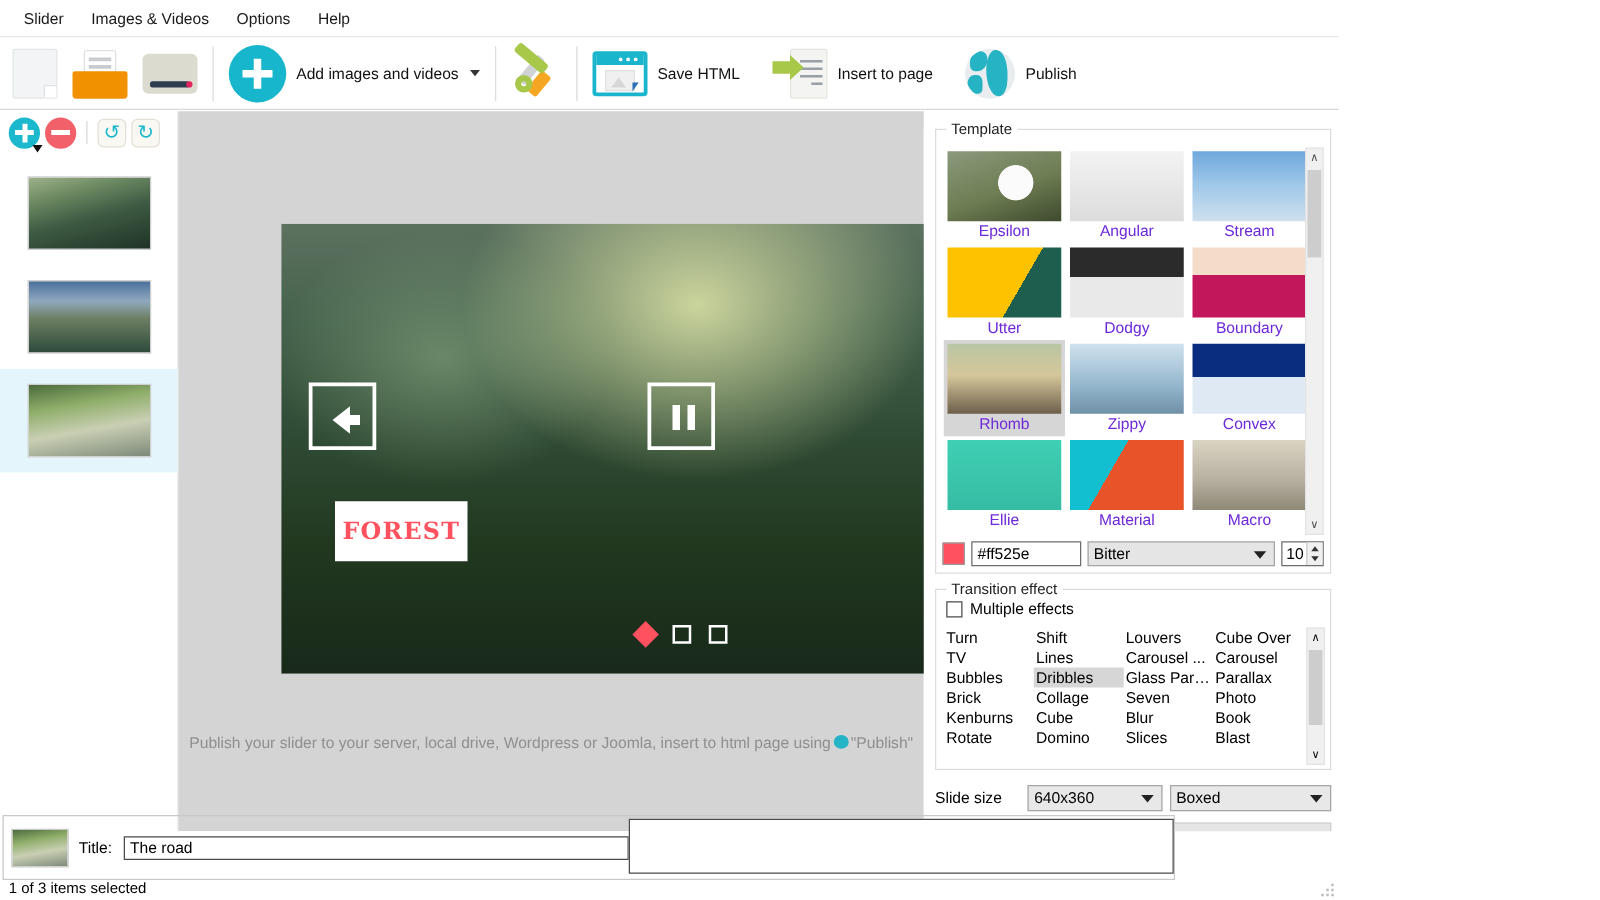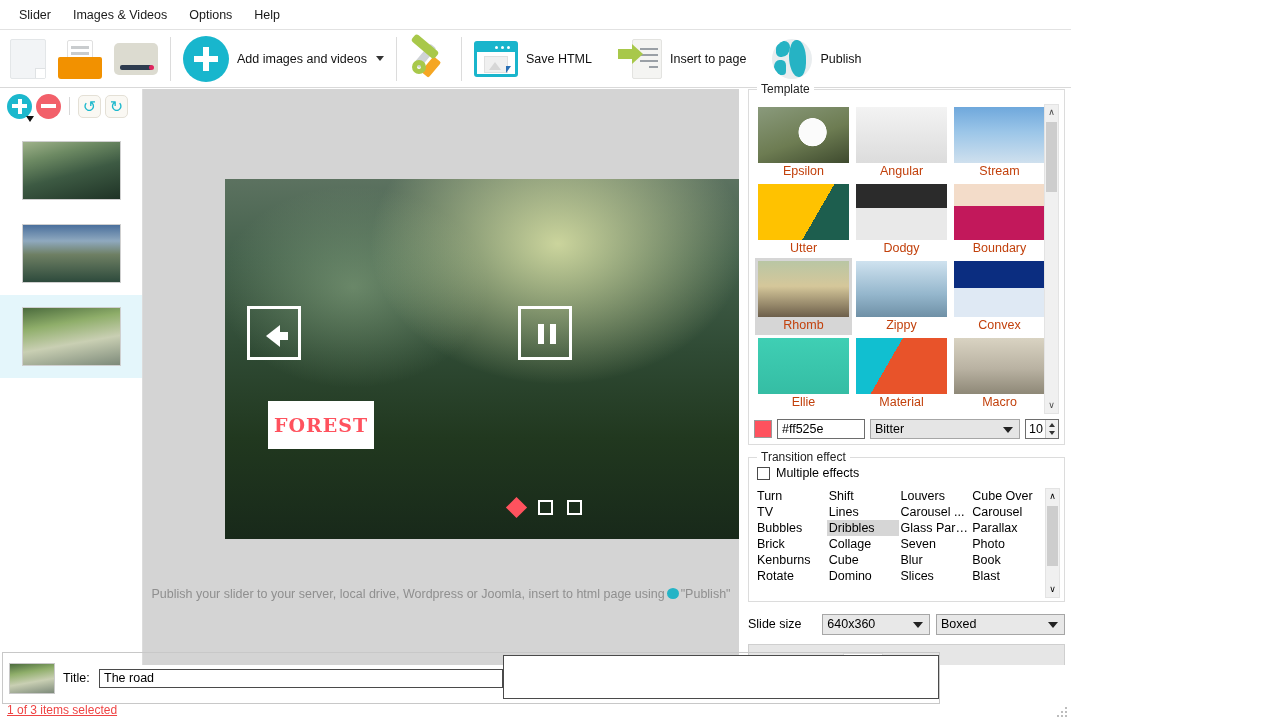--- a/index.html
+++ b/index.html
@@ -112,30 +112,30 @@
   .bl-d{width:15px;height:15px;background:#ff525e;transform:rotate(45deg);}
   .bl-s{width:15px;height:15px;border:2px solid #fff;}
   .hint{position:absolute;left:0;right:0;top:495px;text-align:center;color:#8f8f8f;
         font-size:12.5px;line-height:21px;}
   .hint .mi-ic{display:inline-block;width:12px;height:11px;vertical-align:-1px;margin:0 2px;}
   .hint .tpl{background:linear-gradient(#9cd1e8 45%, #b5d356 45%);}
   .hint .opt{background:#f5b000;clip-path:polygon(0 60%,55% 0,100% 25%,45% 100%);}
   .hint .pub{background:#25b4c6;border-radius:50%;}
 
   
-  .right{position:absolute;right:0;top:89px;width:332px;bottom:55px;background:#fff;}
+  .right{position:absolute;right:0;top:103px;width:332px;bottom:55px;background:#fff;}
   .grp{position:absolute;border:1px solid #dcdcdc;}
   .grp > .lg{position:absolute;top:-8px;left:8px;background:#fff;padding:0 4px;font-size:12px;color:#222;}
   #gTemplate{left:9px;top:0px;right:6px;height:356px;}
   .tplwrap{position:absolute;left:5px;top:14px;right:5px;bottom:30px;overflow:hidden;}
   .tplgrid{display:flex;flex-wrap:wrap;}
   .tplcell{width:97px;margin:0 0 0 1px;text-align:center;cursor:pointer;padding-bottom:1px;}
   .tplcell.sel{background:#d6d6d6;}
   .tplimg{width:91px;height:56px;margin:3px auto 0;background-size:cover;background-position:center;}
-  .tplname{font-size:12.5px;color:#c2410c;line-height:17px;}
+  .tplname{font-size:12.5px;color:#6d28d9;line-height:17px;}
   .vscroll{position:absolute;right:5px;top:14px;width:15px;bottom:30px;background:#f0f0f0;border:1px solid #e3e3e3;}
   .vscroll .up,.vscroll .dn{position:absolute;left:0;right:0;height:15px;text-align:center;
         font-size:9px;line-height:14px;color:#4b4b4b;cursor:pointer;}
   .vscroll .up{top:0;} .vscroll .dn{bottom:0;}
   .vscroll .thumbbar{position:absolute;left:1px;right:1px;top:17px;height:70px;background:#cdcdcd;cursor:pointer;}
   .colrow{position:absolute;left:5px;right:5px;bottom:4px;height:22px;display:flex;align-items:center;gap:5px;}
   .swatch{width:18px;height:18px;background:#ff525e;border:1px solid #9a9a9a;cursor:pointer;}
   .hexinput{width:88px;height:20px;border:1px solid #6d6d6d;font-size:12.5px;padding:0 4px;
             font-family:"Liberation Sans",sans-serif;}
   .fontsel{flex:1;height:20px;border:1px solid #a6a6a6;background:#e5e5e5;position:relative;
@@ -185,21 +185,21 @@
   .fld{display:flex;align-items:center;gap:6px;}
   .fld .fl{width:30px;font-size:12.5px;}
   .tin{height:19px;border:1px solid #4a4a4a;font-size:12.5px;padding:0 4px;background:#fff;
        font-family:"Liberation Sans",sans-serif;}
   #inTitle{width:404px;} #inUrl{width:304px;}
   .urlsel{width:96px;height:19px;border:1px solid #4a4a4a;background:#fff;position:relative;cursor:pointer;}
   .urlsel .cv{position:absolute;right:7px;top:6px;width:7px;height:7px;border-right:2px solid #444;
        border-bottom:2px solid #444;transform:rotate(45deg);}
   .extra{position:absolute;left:500px;top:2px;width:436px;height:44px;border:1px solid #4a4a4a;background:#fff;}
   .statusbar{position:absolute;left:0;bottom:0;right:0;height:20px;font-size:12px;padding-left:7px;
-       line-height:20px;color:#ef4444;text-decoration:underline;}
+       line-height:20px;color:#000000;}
   .grip{position:absolute;right:4px;bottom:3px;width:13px;height:13px;}
   .grip i{position:absolute;width:2px;height:2px;background:#bdbdbd;}
 </style>
 </head>
 <body>
 
 <div class="app">
 
   <div class="menubar">
     <div class="mi">Slider</div>

